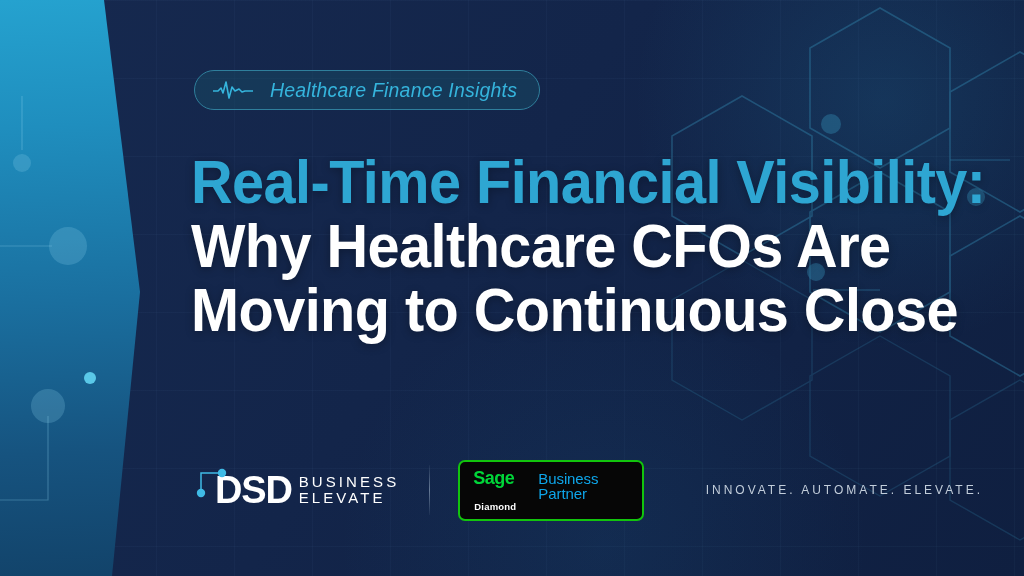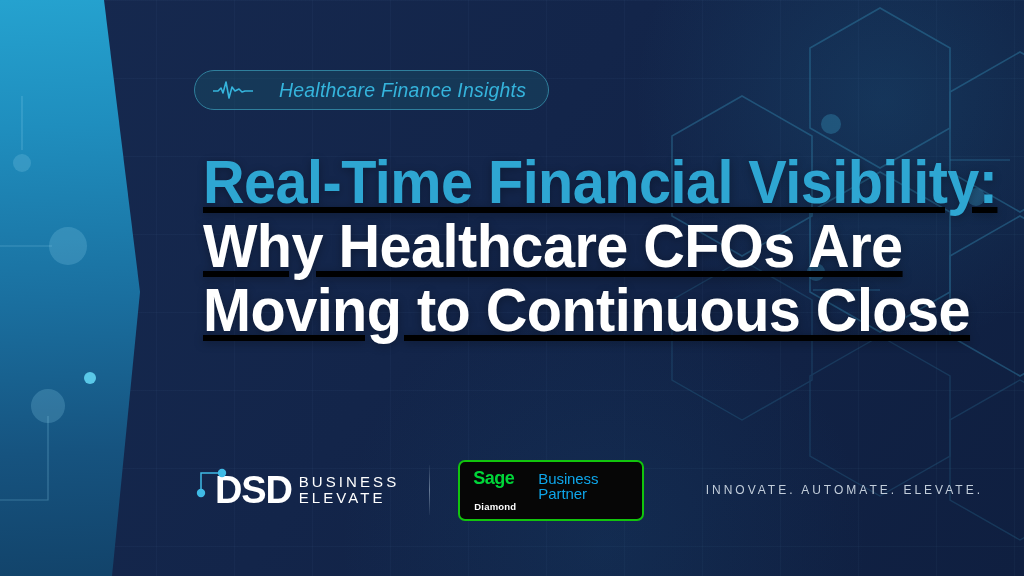--- a/index.html
+++ b/index.html
@@ -47,41 +47,40 @@
     background:linear-gradient(177deg, #25a2cf 0%, #1f8ebe 22%, #1a6f9f 52%, #16537f 78%, #12436a 100%);
     clip-path:polygon(0 0, 104px 0, 140px 292px, 112px 576px, 0 576px);
     pointer-events:none;
   }
   .left-panel-deco { position:absolute; left:0; top:0; width:170px; height:576px; pointer-events:none; }
 
   
   .badge {
     position:absolute; left:194px; top:70px;
     height:40px;
-    display:flex; align-items:center; gap:26px;
+    display:flex; align-items:center; gap:17px;
     padding:0 22px 0 18px;
     border:1.5px solid #2f7f9c;
     border-radius:20px;
     background:rgba(24,82,105,0.42);
   }
   .badge-icon { display:block; width:40px; height:18px; flex:none; }
   .badge-label {
     font-size:19.5px;
     font-style:italic;
     font-weight:500;
     letter-spacing:0.2px;
     color:#35b4dc;
     white-space:nowrap;
   }
 
   
   .headline {
-    position:absolute; left:203px; top:150px;
+    position:absolute; left:191px; top:150px;
     width:790px;
-    text-decoration:underline;
   }
   .hl-line {
     font-family:"Liberation Sans Narrow","Liberation Sans", sans-serif;
     font-weight:bold;
     font-size:62px;
     line-height:64px;
     letter-spacing:-0.6px;
     white-space:nowrap;
     text-shadow:0 2px 10px rgba(0,0,0,0.30);
     transform:scaleX(0.93);

